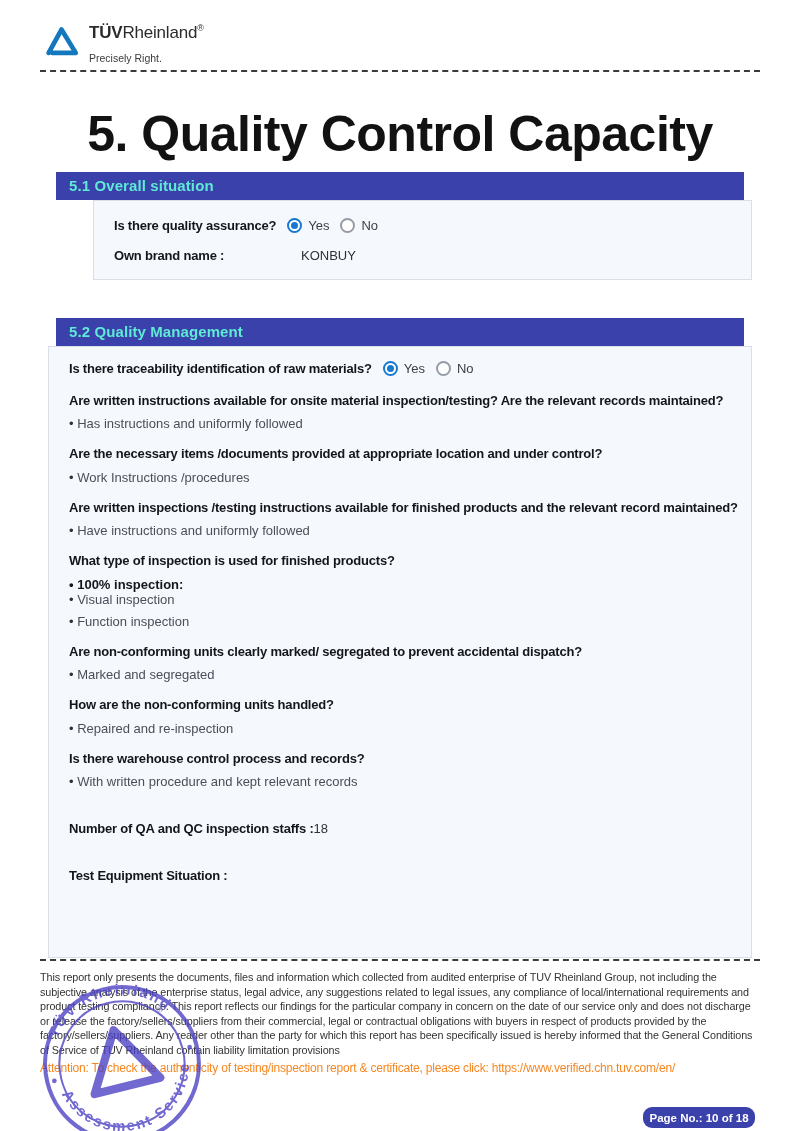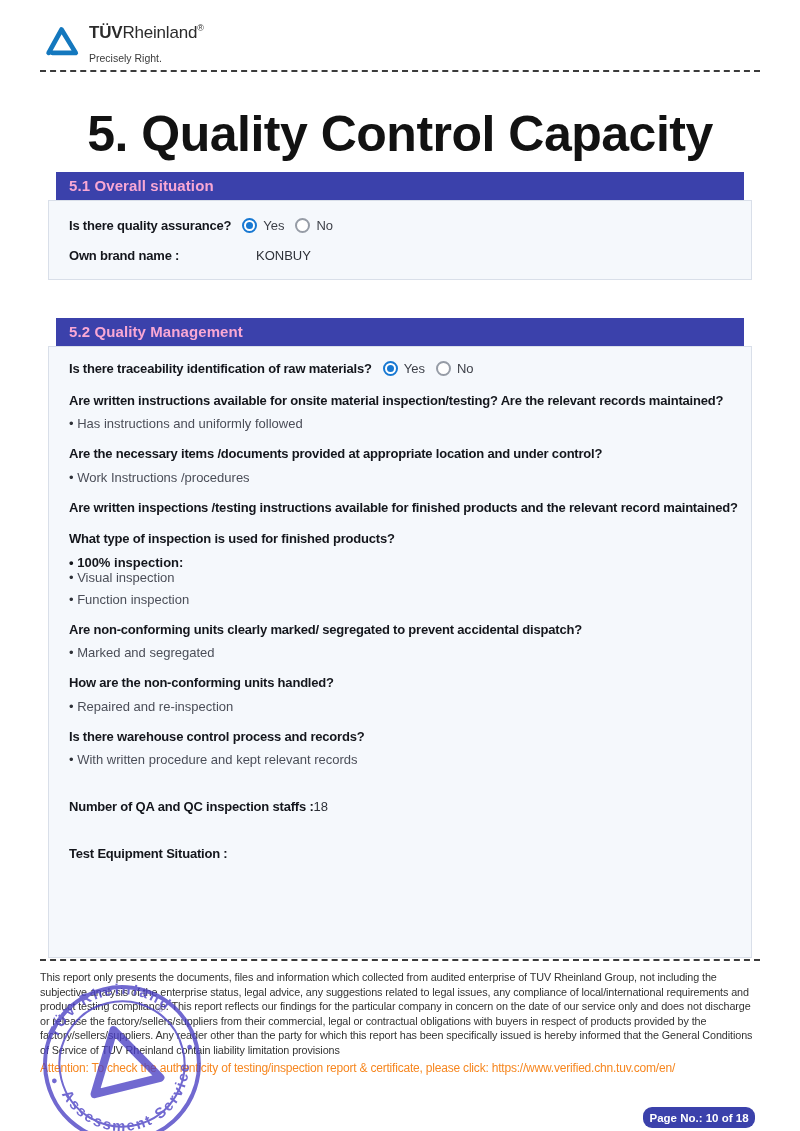--- a/index.html
+++ b/index.html
@@ -25,24 +25,24 @@
   .mic-text .tag { font-size:7.6px; color:#e3000f; letter-spacing:0.55px; margin-top:1px; }
   .dotted { position:absolute; left:40px; width:720px; border-top:2px dashed #3b3b3b; }
   .dotted-top { top:70px; }
   .dotted-bottom { top:959px; }
 
   
   .page-title { position:absolute; top:105px; left:0; width:100%; text-align:center; font-size:50px; font-weight:700; color:#121212; letter-spacing:-0.5px; }
 
   
   .sec { position:absolute; left:48px; width:704px; }
-  .sec-bar { margin:0 8px; background:#3b41ab; color:#f9a8d4; font-size:15px; font-weight:700; padding:5px 13px 6px; letter-spacing:0.1px; }
+  .sec-bar { margin:0 8px; background:#3b41ab; color:#5eead4; font-size:15px; font-weight:700; padding:5px 13px 6px; letter-spacing:0.1px; }
   .panel { background:#f5f8fc; border:1px solid #d9dfe9; }
   .sec1 { top:172px; }
-  .sec1 .panel { height:80px; padding:16px 10px 0 20px; }
+  .sec1 .panel { height:80px; padding:16px 10px 0 20px;margin-left:45px; }
   .sec2 { top:318px; }
   .sec2 .panel { height:612px; padding:13px 8px 0 20px; }
 
   .q { font-size:13px; font-weight:700; color:#14161c; letter-spacing:-0.2px; line-height:1.35; }
   .radio-row { display:flex; align-items:center; gap:11px; }
   .radio-opt { display:flex; align-items:center; gap:6px; }
   .radio { width:15px; height:15px; border-radius:50%; border:2px solid #969ca6; background:#fff; display:inline-block; position:relative; flex:0 0 auto; }
   .radio.sel { border-color:#1778d2; }
   .radio.sel::after { content:''; position:absolute; inset:2px; border-radius:50%; background:#1778d2; }
   .radio-label { font-size:13px; color:#3c3f47; }
@@ -128,20 +128,21 @@
         </span>
       </div>
 
       <div class="q qa-q">Are written instructions available for onsite material inspection/testing? Are the relevant records maintained?</div>
       <div class="qa-a">Has instructions and uniformly followed</div>
 
       <div class="q qa-q">Are the necessary items /documents provided at appropriate location and under control?</div>
       <div class="qa-a">Work Instructions /procedures</div>
 
       <div class="q qa-q">Are written inspections /testing instructions available for finished products and the relevant record maintained?</div>
+      <div class="qa-a">Have instructions and uniformly followed</div>
 
       <div class="q qa-q">What type of inspection is used for finished products?</div>
       <div class="inspect-row">
         <span class="inspect-lead">100% inspection:</span>
         <span class="inspect-items">
           <div class="qa-a">Visual inspection</div>
           <div class="qa-a">Function inspection</div>
         </span>
       </div>
 

